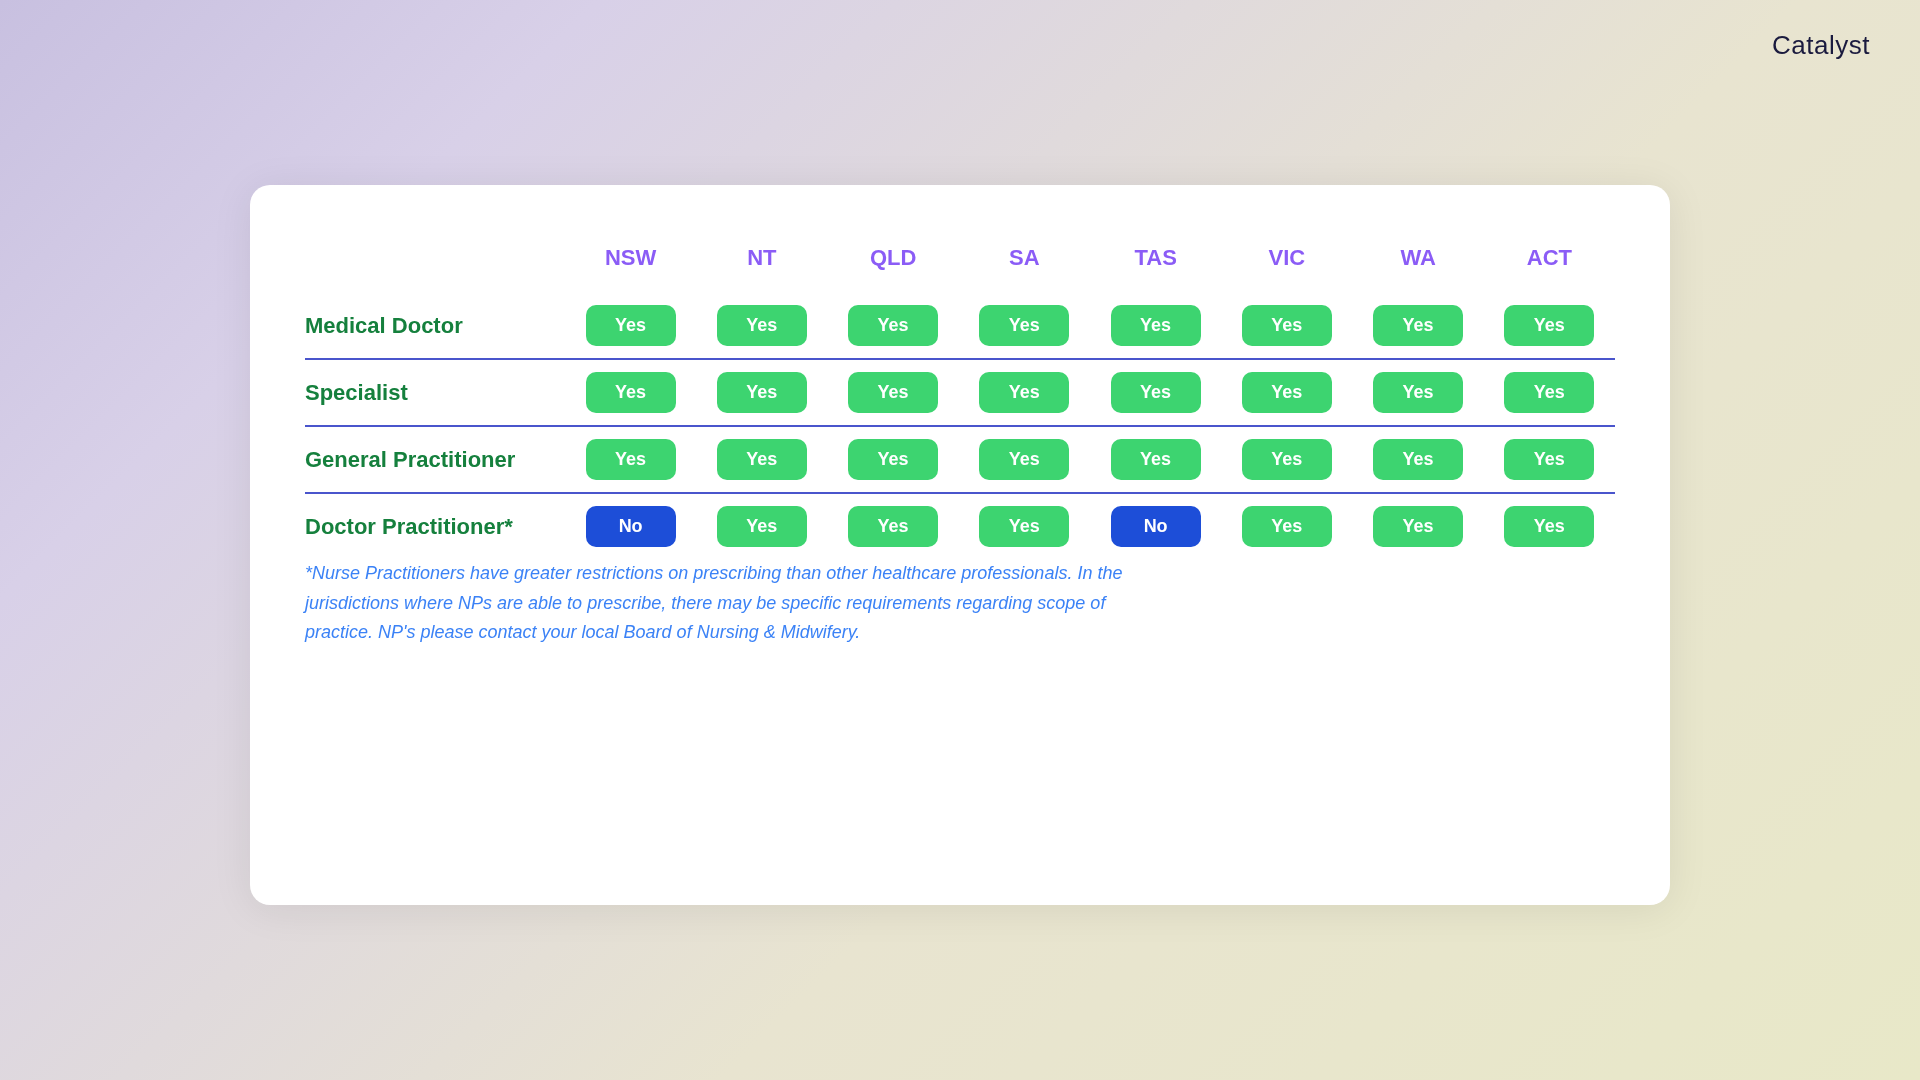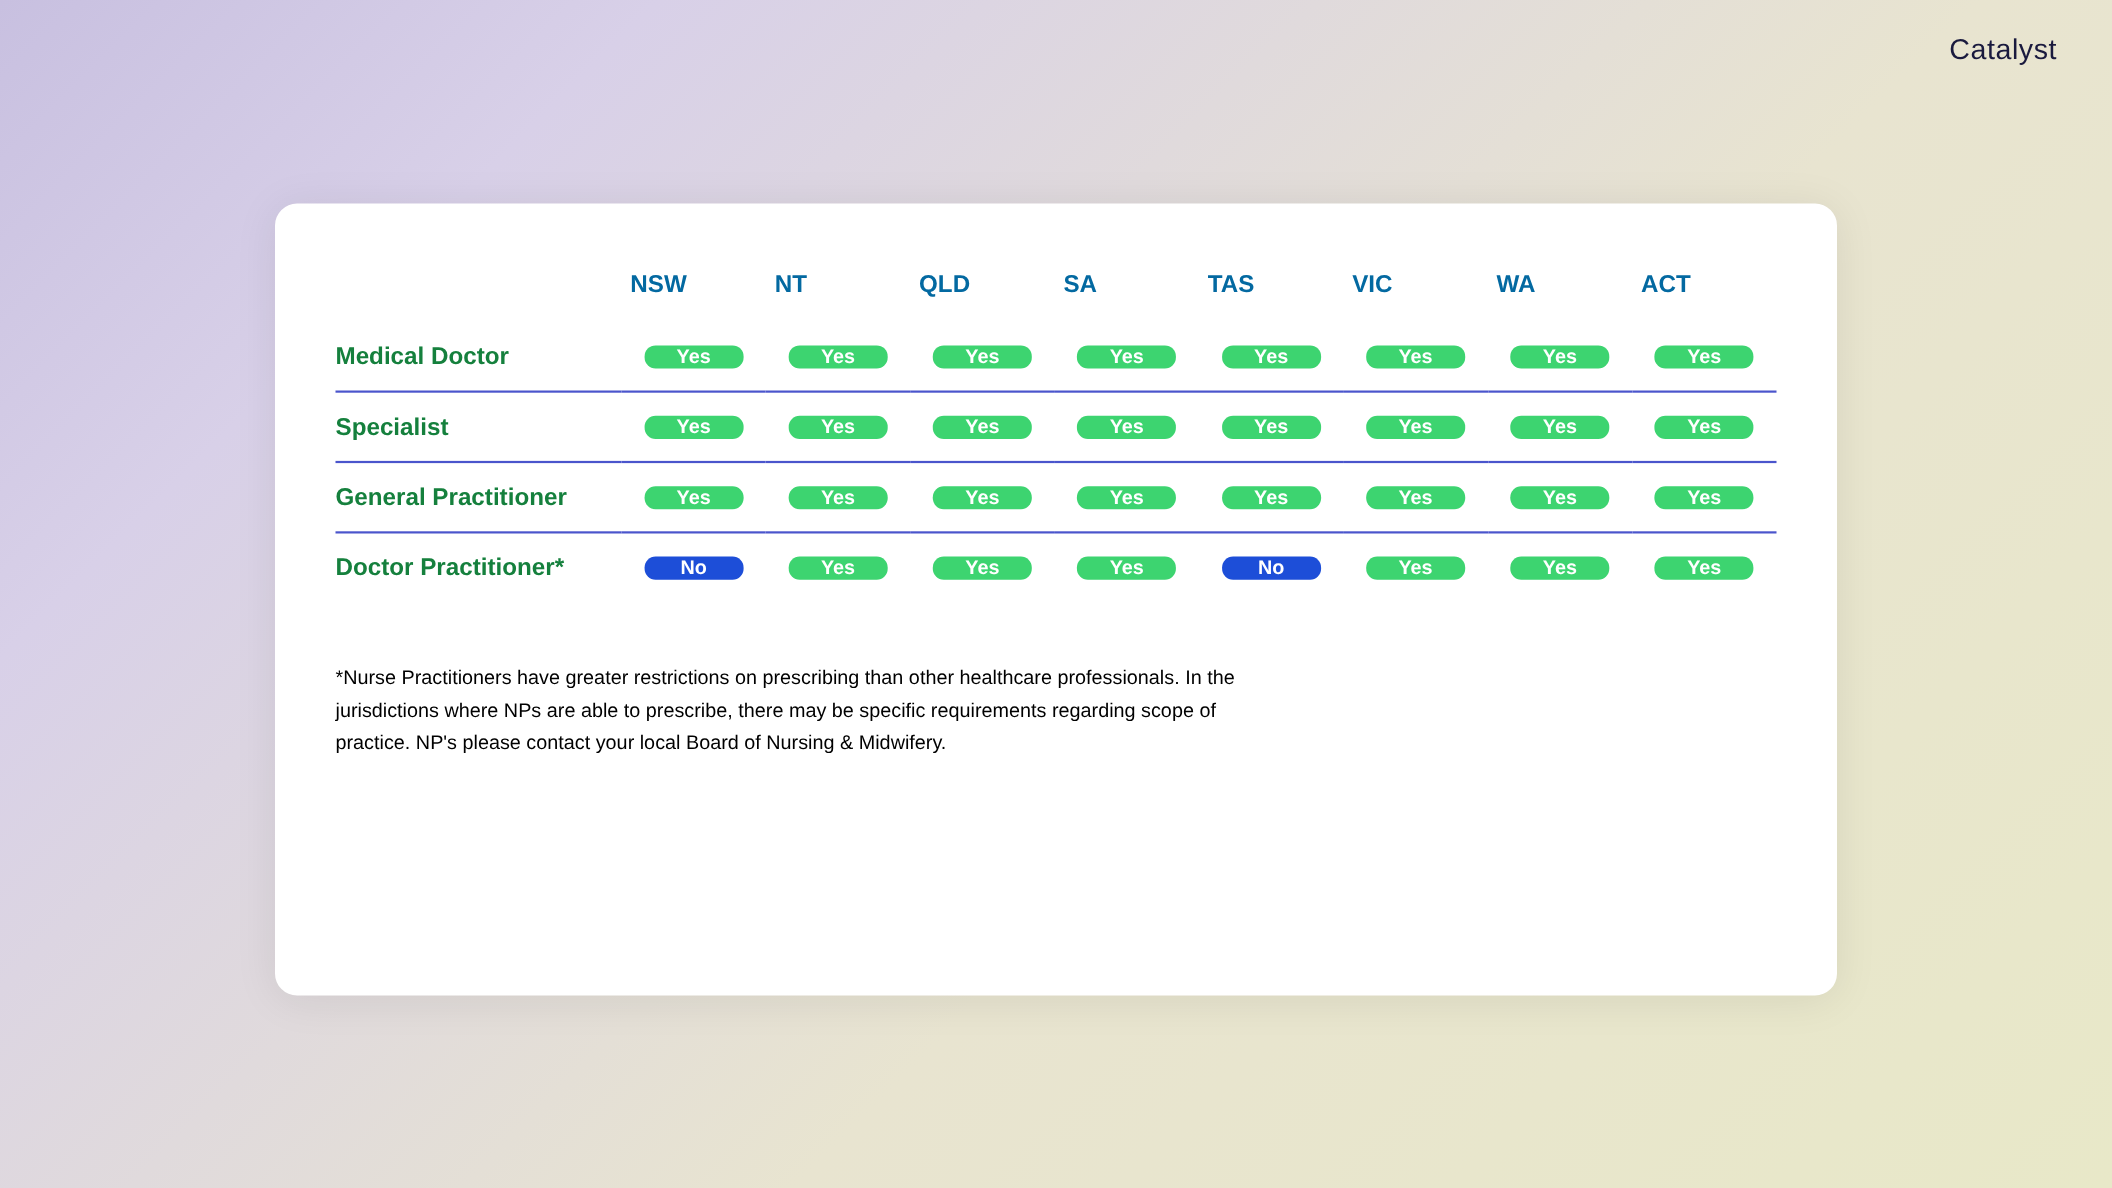--- a/index.html
+++ b/index.html
@@ -45,43 +45,43 @@
     }
 
     table {
       width: 100%;
       border-collapse: collapse;
     }
 
     .col-header {
       font-size: 22px;
       font-weight: 700;
-      color: #0369a1;
-      text-align: left;
+      color: #8b5cf6;
+      text-align: center;
       padding: 10px 8px 22px 8px;
     }
 
     .row-label {
       font-size: 22px;
       font-weight: 700;
       color: #15803d;
       padding: 18px 0;
       text-align: left;
       white-space: nowrap;
       padding-right: 20px;
     }
 
     .cell {
       text-align: center;
       padding: 12px 8px;
     }
 
     .badge {
       display: inline-block;
-      padding: 0 22px;
+      padding: 10px 22px;
       border-radius: 10px;
       font-size: 18px;
       font-weight: 700;
       color: #fff;
       min-width: 90px;
       text-align: center;
     }
 
     .badge-yes {
       background-color: #3dd470;
@@ -97,25 +97,25 @@
 
     tr:last-child {
       border-bottom: none;
     }
 
     thead tr {
       border-bottom: none;
     }
 
     .footnote {
-      margin-top: 55px;
       font-size: 18px;
-      color: #000000;
+      color: #3b82f6;
       line-height: 1.65;
       max-width: 820px;
+      font-style: italic;
     }
 
     .col-label-cell {
       width: 260px;
     }
   </style>
 </head>
 <body>
 
 <span class="brand-name">Catalyst</span>

